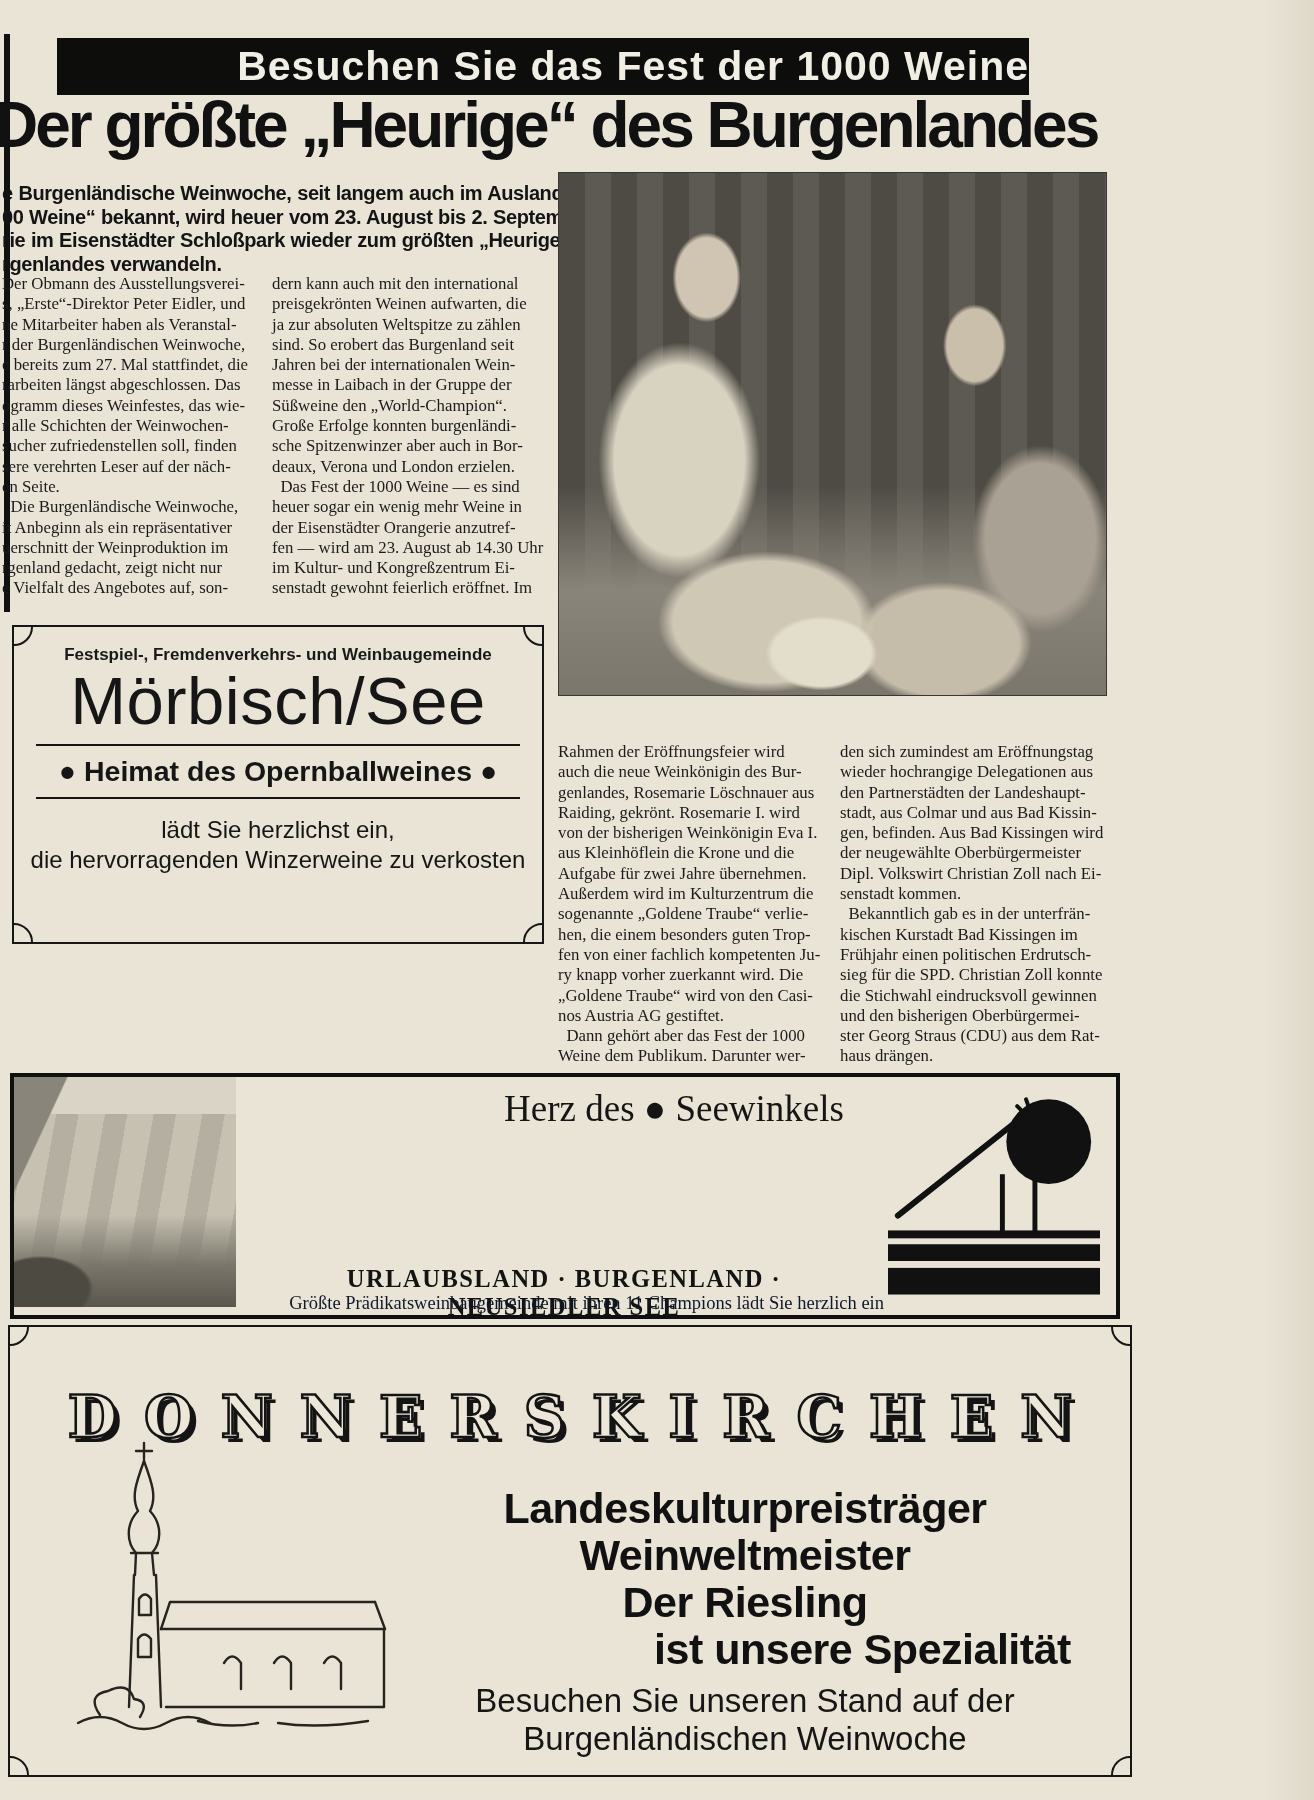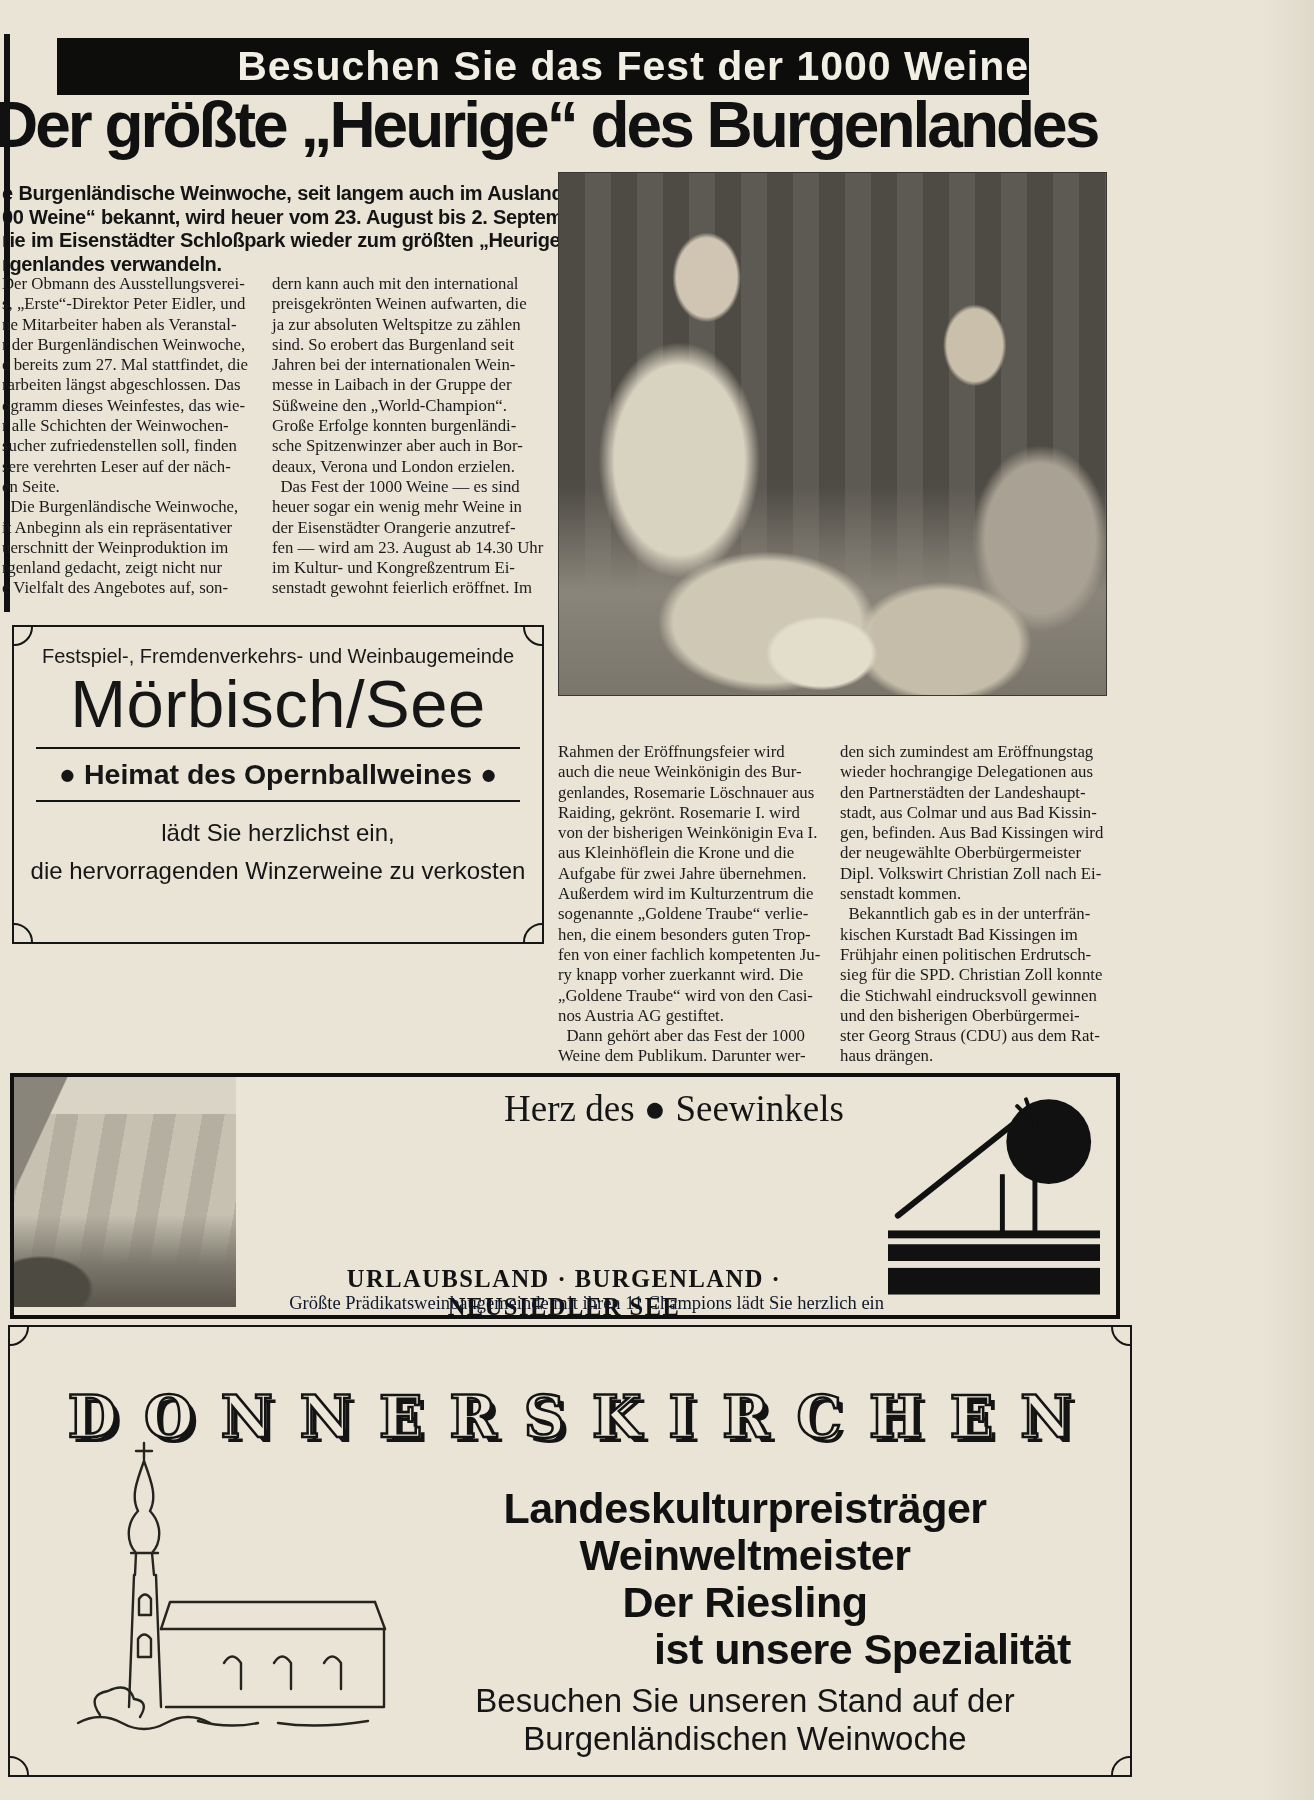--- a/index.html
+++ b/index.html
@@ -46,26 +46,26 @@
   }
   .caption{position:absolute; left:560px; top:704px; width:560px; font-style:italic;
            font-size:18.5px; color:#1e1e1e; white-space:nowrap;}
   
   .ad-moerbisch{position:absolute; left:12px; top:625px; width:528px; height:315px;
                 border:2px solid #161616; overflow:hidden; text-align:center;}
   .notch{position:absolute; width:34px; height:34px; border-radius:50%;
          background:#e9e4d6; border:2px solid #161616;}
   .notch.tl{top:-19px; left:-19px;} .notch.tr{top:-19px; right:-19px;}
   .notch.bl{bottom:-19px; left:-19px;} .notch.br{bottom:-19px; right:-19px;}
-  .mb-kicker{margin-top:18px; font-size:20px; color:#191919;}
+  .mb-kicker{margin-top:18px; font-size:17px; color:#191919;font-weight:bold;}
   .mb-title{margin-top:2px; font-size:67px; line-height:1.02; font-weight:400; letter-spacing:0.5px;}
   .mb-rule{border-top:2.5px solid #141414; margin:9px 22px 0;}
   .mb-slogan{margin-top:9px; font-size:28.5px; font-weight:bold;}
   .mb-l1{margin-top:17px; font-size:24px;}
-  .mb-l2{margin-top:10px;  font-size:24px;}
+  .mb-l2{margin-top:2px;  font-size:24px;}
   .mb-l3{margin-top:15px; font-size:24px;}
   
   .ad-illmitz{position:absolute; left:10px; top:1073px; width:1102px; height:238px;
               border:4px solid #101010; overflow:hidden; background:#e9e4d6;}
   .il-photo{position:absolute; left:0; top:0; width:222px; height:230px;
     background-color:#c9c4b4;
     background-image:
       radial-gradient(80px 50px at 12% 92%, #4d4a42 0 60%, transparent 66%),
       linear-gradient(115deg, #8a857a 0 16%, transparent 16.5%),
       linear-gradient(180deg, #d9d4c6 0 16%, transparent 16%),

